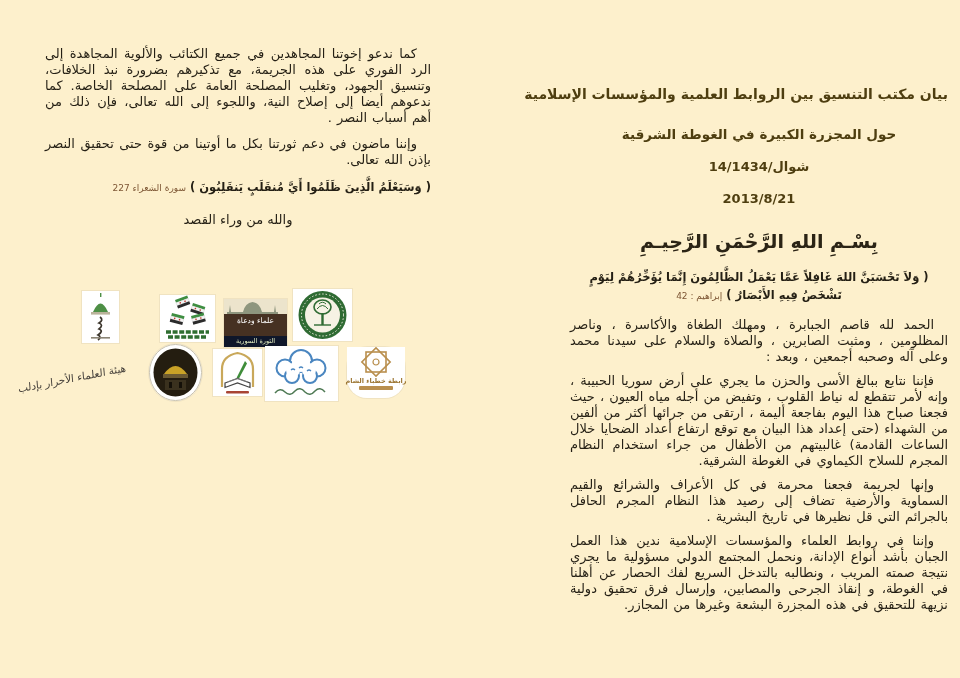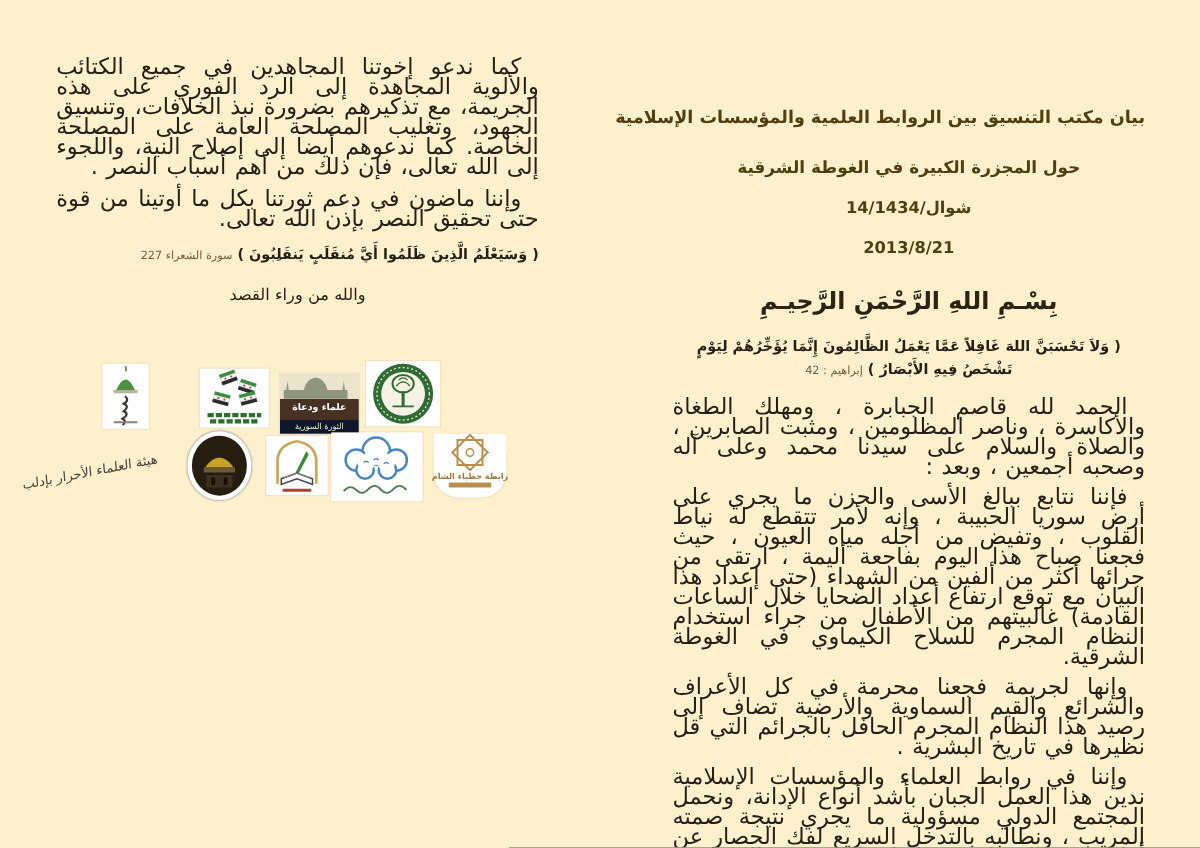--- a/index.html
+++ b/index.html
@@ -2,44 +2,44 @@
 <html lang="ar"><head>
 <meta charset="utf-8">
 <style>
   html,body{margin:0;padding:0;background:#6b6b6b;}
   .canvas{
     position:relative;width:960px;height:678px;margin:0 auto;
     background:#fdf0cc;overflow:hidden;
     font-family:"DejaVu Sans",sans-serif;color:#241f14;
   }
   .page{position:absolute;direction:rtl;}
-  .right-page{left:538px;top:84px;width:378px;}
+  .right-page{left:570px;top:84px;width:378px;}
   .left-page{left:45px;top:46px;width:386px;}
   .title{font-weight:bold;color:#4e3e10;text-align:center;white-space:nowrap;}
   .t1{font-size:14px;line-height:20px;margin-bottom:20px;}
   .t2{font-size:13.5px;line-height:20px;margin-bottom:14px;}
   .date{font-size:13px;line-height:18px;font-weight:bold;color:#4e3e10;
         text-align:center;direction:ltr;margin-bottom:14px;}
   .date.last{margin-bottom:20px;}
   .basmala{font-size:19px;line-height:26px;font-weight:bold;text-align:center;
            margin-bottom:14px;color:#2b2415;}
   .verse{font-size:11.5px;line-height:18px;font-weight:bold;text-align:center;
          margin-bottom:12px;}
   .verse.right-align{text-align:right;margin-bottom:14px;}
   .verse-ref{font-size:9px;color:#7d5634;font-weight:normal;}
-  p.body{font-size:18px;line-height:16px;text-align:justify;
+  p.body{font-size:13px;line-height:16px;text-align:justify;
          text-indent:14px;margin:0 0 8px;word-spacing:1px;}
   .left-page p.body{margin-bottom:10px;}
   .closing{font-size:13px;line-height:18px;text-align:center;margin-top:2px;}
   .logo{position:absolute;background:#fff;box-shadow:0 0 0 1px rgba(0,0,0,.05);}
   .logo svg{display:block;}
   .band-logo{display:flex;flex-direction:column;}
   .band-top{flex:1;background:#ece4cc;position:relative;overflow:hidden;}
-  .band-mid{height:17px;background:#463122;color:#fff;font-size:7.5px;
-            line-height:13px;text-align:center;font-weight:bold;}
+  .band-mid{height:22px;background:#463122;color:#fff;font-size:7.5px;
+            line-height:13px;text-align:center;font-weight:normal;}
   .band-bot{height:11px;background:#0f172a;color:#e4eec2;font-size:6.5px;
             line-height:11px;text-align:center;}
   .khutaba{display:flex;flex-direction:column;align-items:center;}
   .khutaba-label{font-size:6.5px;line-height:8px;color:#9c7633;font-weight:bold;
                  white-space:nowrap;}
   .khutaba-sub{width:34px;height:4px;background:#b98f4e;border-radius:1px;margin-top:1px;}
   .signature{position:absolute;left:14px;top:372px;width:116px;
              font-size:10.5px;color:#45403a;direction:rtl;text-align:center;
              transform:rotate(-11deg) skewX(-6deg);white-space:nowrap;}
 </style>

